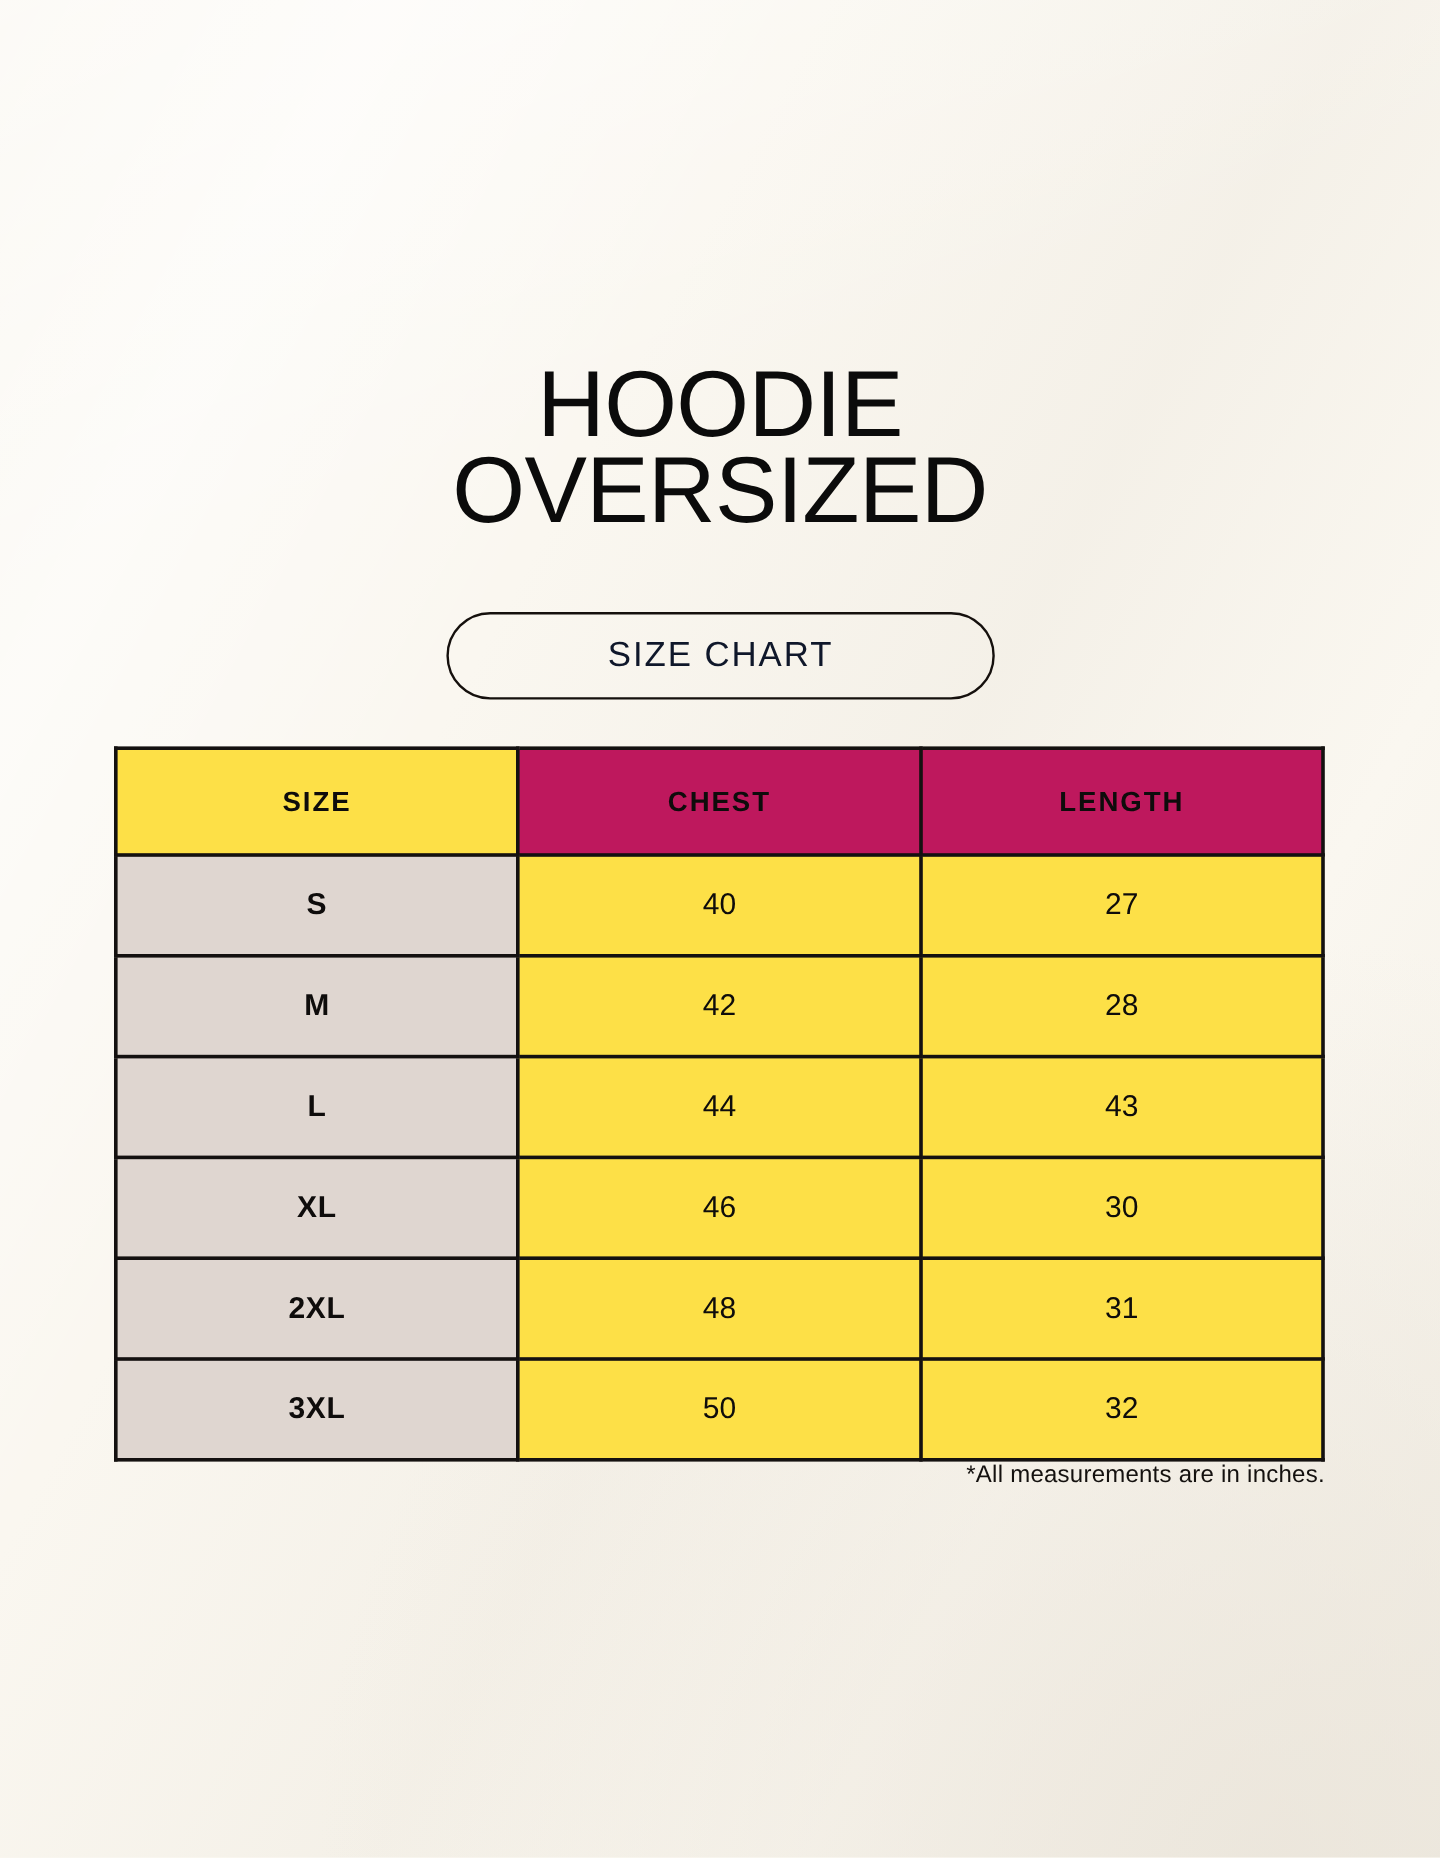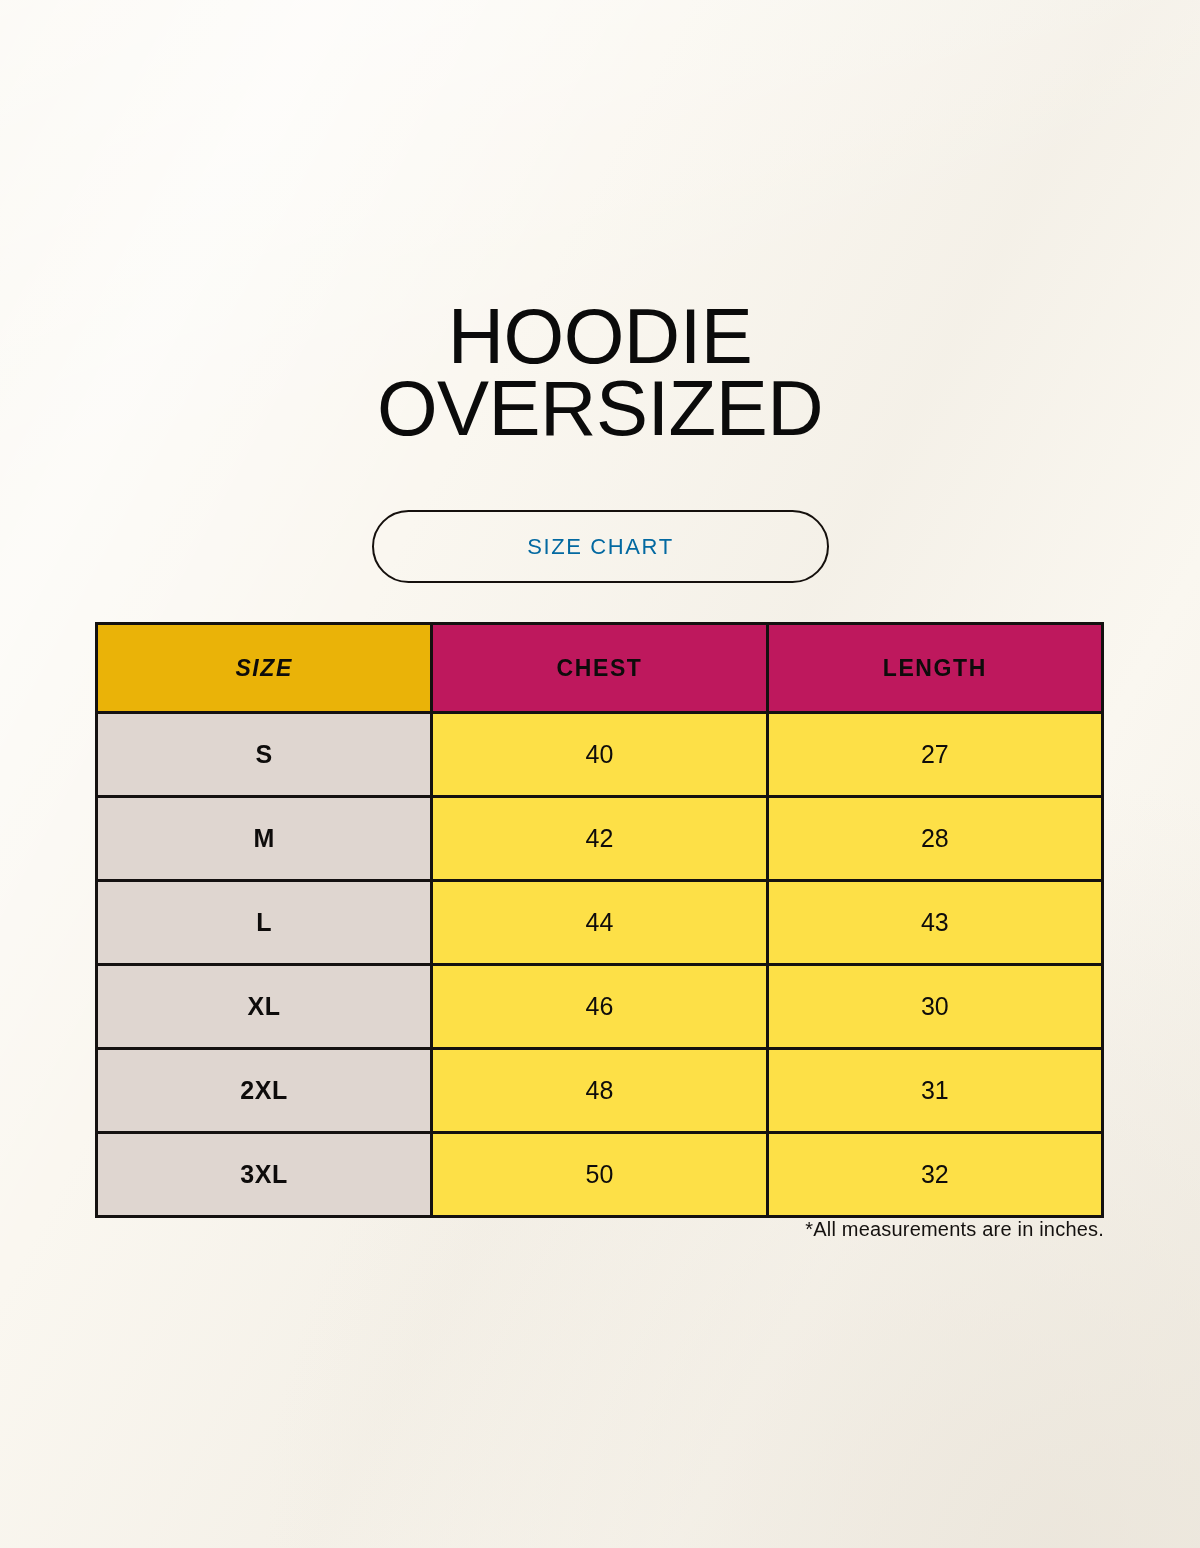--- a/index.html
+++ b/index.html
@@ -82,24 +82,24 @@
     width: 457px;
     height: 73px;
     border: 2.5px solid #15100D;
     border-radius: 40px;
     background: transparent;
     display: flex;
     align-items: center;
     justify-content: center;
   }
   .pill-label {
-    font-size: 22px;
+    font-size: 29px;
     font-weight: 500;
     letter-spacing: 1.6px;
-    color: #0369a1;
+    color: #0f172a;
   }
 
   
   .table-wrap {
     position: absolute;
     left: 95px;
     top: 622px;
     width: 1009px;
   }
   table.size-table {
@@ -115,21 +115,21 @@
     color: #0E0C0B;
   }
 
   
   thead th {
     height: 89px;
     font-size: 23px;
     font-weight: 700;
     letter-spacing: 1.6px;
   }
-  th.col-size   { background: #eab308; font-style: italic; }
+  th.col-size   { background: #fde047; }
   th.col-value  { background: #be185d; }
 
   
   tbody td { height: 84px; }
   td.cell-size {
     background: #DFD6D0;
     font-size: 25px;
     font-weight: 700;
     letter-spacing: 0.6px;
   }

